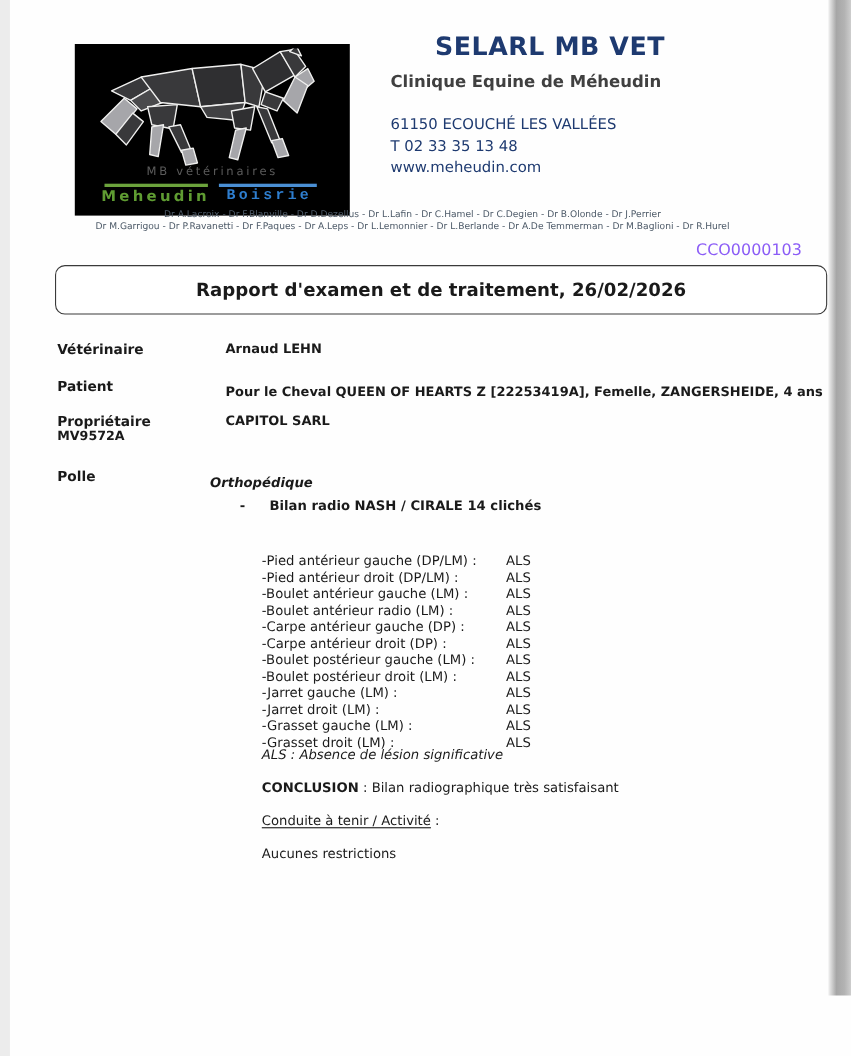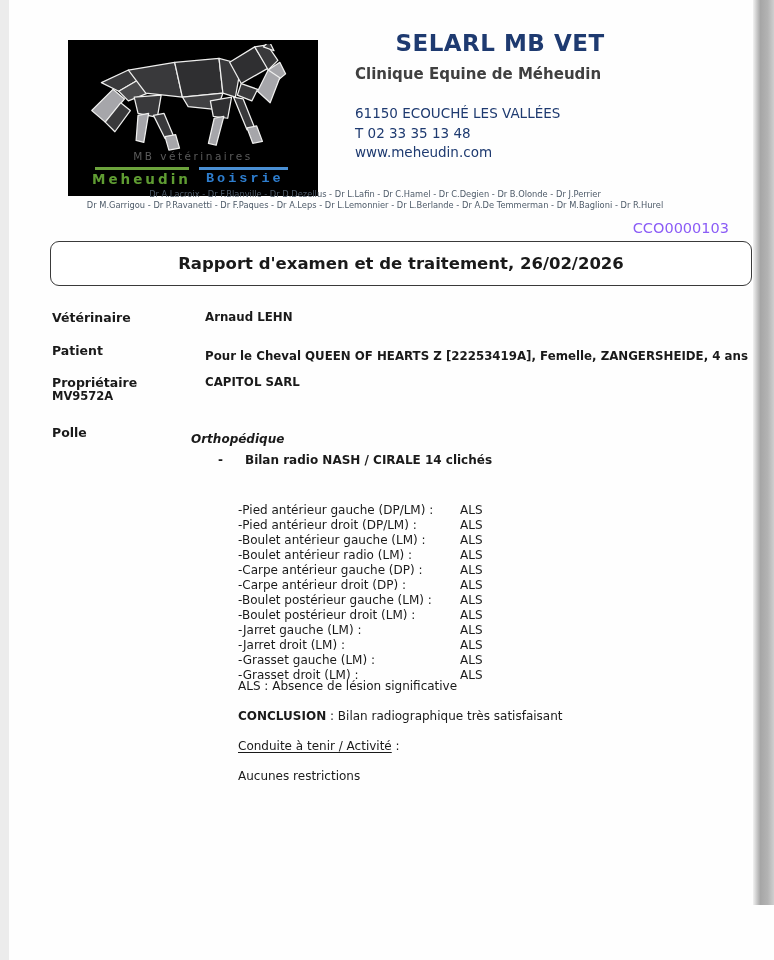--- a/index.html
+++ b/index.html
@@ -47,21 +47,21 @@
   .flabel { position:absolute; left:52px; font-size:12.5px; font-weight:bold; }
   .fsub { position:absolute; left:52px; font-size:11.5px; font-weight:bold; }
   .fvalue { position:absolute; left:205px; font-size:11.8px; font-weight:bold; white-space:nowrap; }
 
   
   .exam-cat { position:absolute; left:191px; top:432px; font-size:12px; font-weight:bold; font-style:italic;text-align:right; }
   .exam-bullet { position:absolute; left:218px; top:453px; font-size:12px; font-weight:bold; }
   .exam-bullet .dash { display:inline-block; width:27px; }
   .rx-list { position:absolute; left:238px; top:483px; font-size:12px; line-height:15px;margin-top:20px; }
   .rx-row { display:grid; grid-template-columns:222px auto; }
-  .legend { position:absolute; left:238px; top:679px; font-size:12px; }
+  .legend { position:absolute; left:238px; top:679px; font-size:12px;font-style:italic; }
   .conclusion { position:absolute; left:238px; top:709px; font-size:12px; }
   .conclusion b { font-weight:bold; }
   .conduct { position:absolute; left:238px; top:739px; font-size:12px; }
   .conduct .u { text-decoration:underline; text-underline-offset:2px;margin-top:24px; }
   .activity { position:absolute; left:238px; top:769px; font-size:12px; }
 </style>
 </head>
 <body>
 
 <div class="page">

